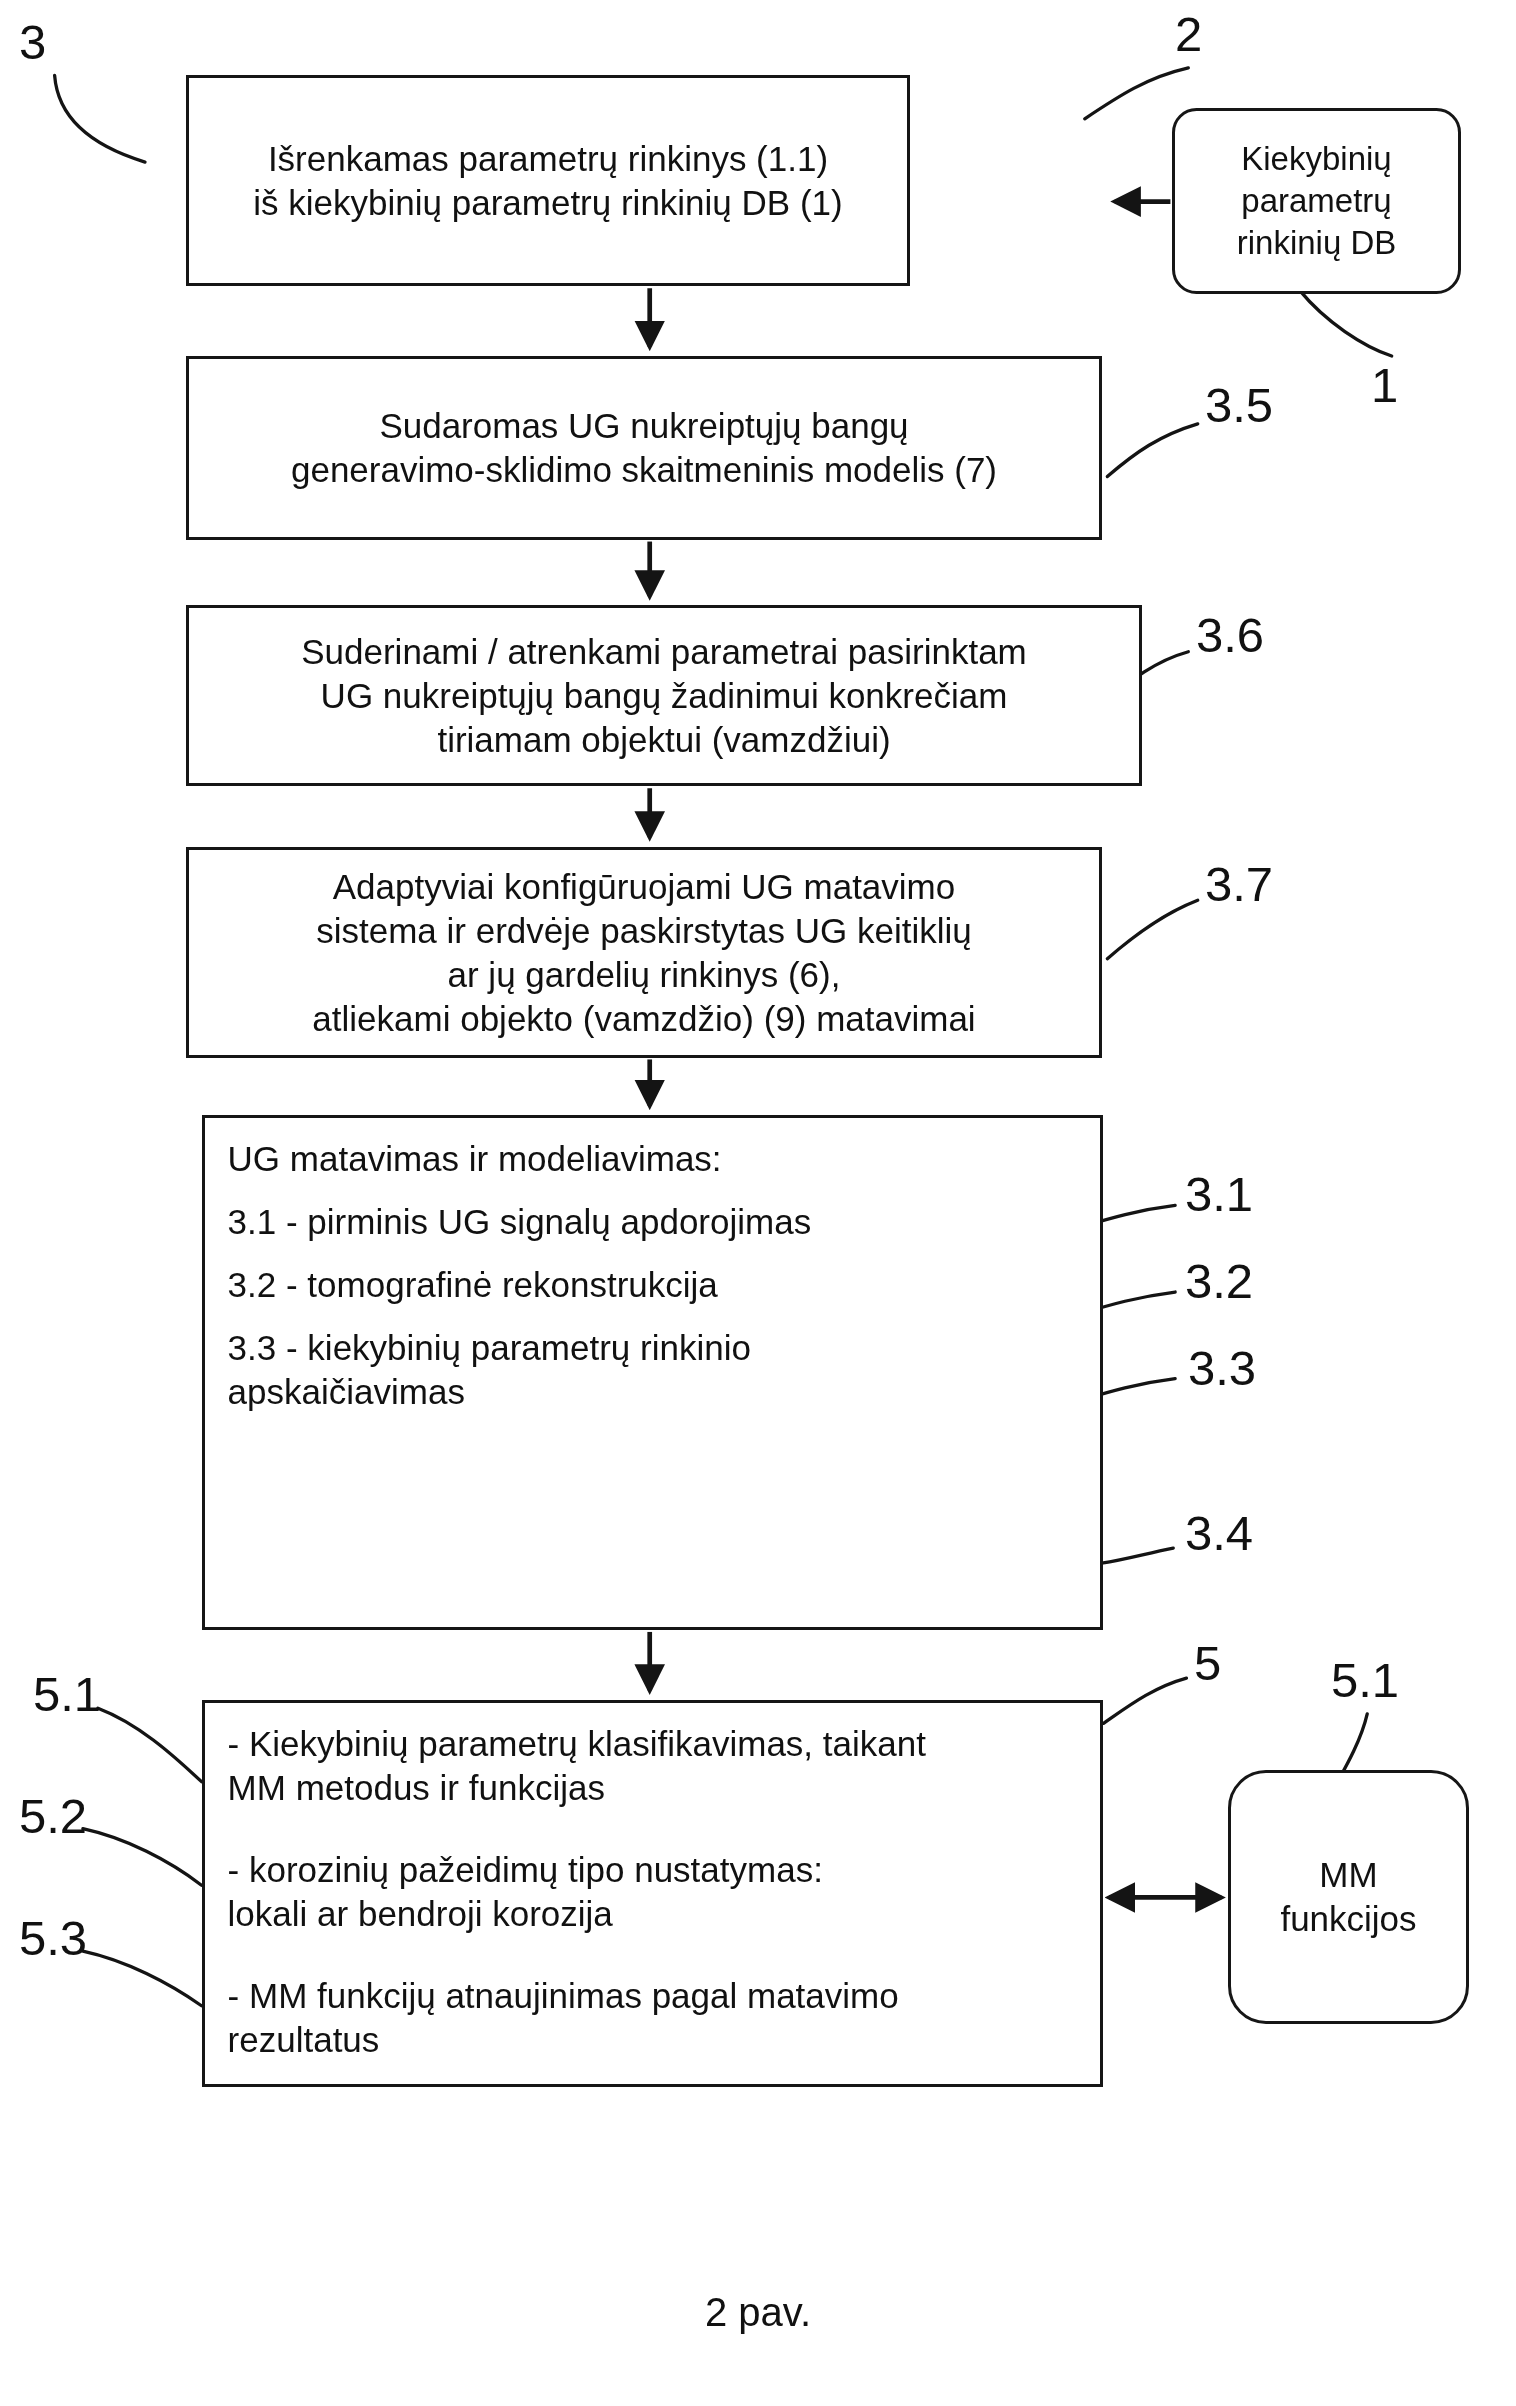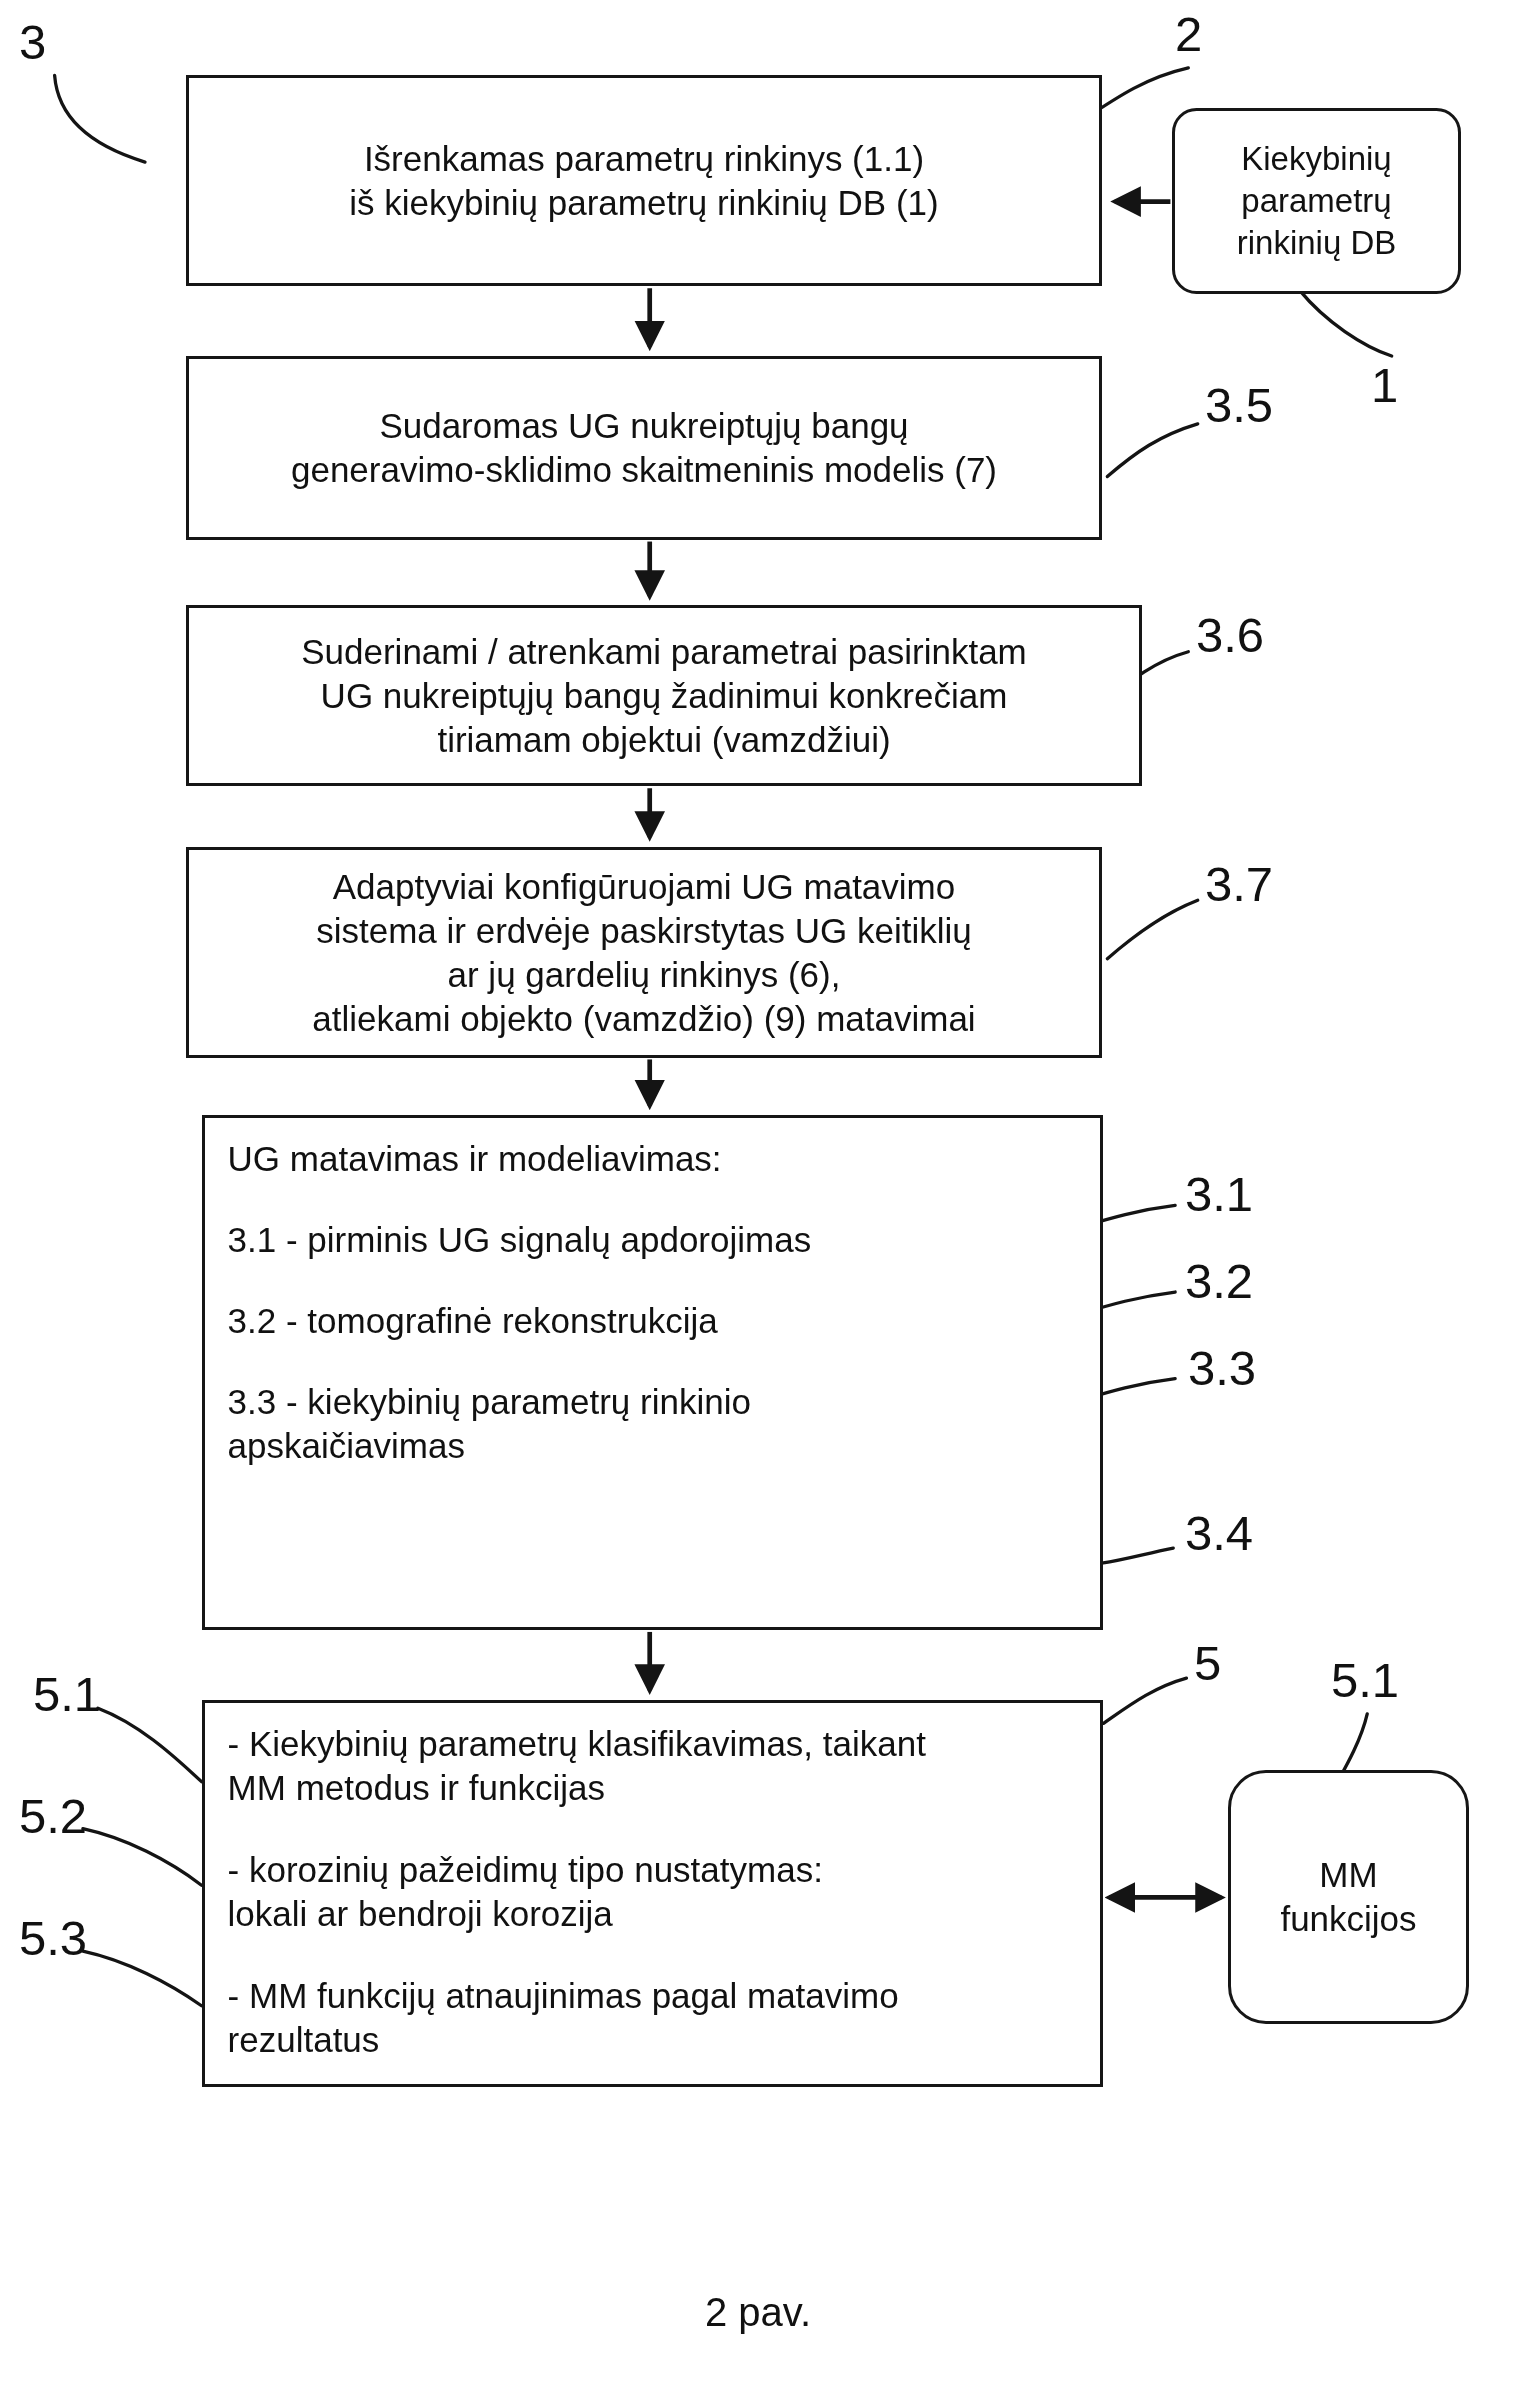--- a/index.html
+++ b/index.html
@@ -39,21 +39,21 @@
     justify-content:flex-start;
     padding:19px 22.6px;
   }
   .box.leftalign .box-text,
   .box.leftalign .item{
     text-align:left;
     white-space:pre-line;
     font-size:35px;
     line-height:44px;
   }
-  .stack-gap-lg > * + *{margin-top:37px;}
+  .stack-gap-lg > * + *{margin-top:19px;}
   .stack-gap-md > * + *{margin-top:38px;}
   .ref{
     position:absolute;
     font-size:49px;
     line-height:51px;
     color:#111;
   }
   .caption{
     position:absolute;
     left:0;right:0;
@@ -93,21 +93,21 @@
     <path class="leader" d="M1248 1372 C1150 1384 1108 1422 1008 1414"></path>
     <path class="leader" d="M1248 1464 C1150 1476 1108 1514 1008 1506"></path>
     <path class="leader" d="M1246 1644 C1216 1650 1196 1656 1170 1660"></path>
     <path class="leader" d="M1260 1782 C1224 1792 1198 1812 1172 1830"></path>
     <path class="leader" d="M104 1814 C146 1830 182 1862 214 1892"></path>
     <path class="leader" d="M88 1942 C134 1952 180 1976 214 2002"></path>
     <path class="leader" d="M88 2072 C134 2082 180 2106 214 2130"></path>
     <path class="leader" d="M1452 1820 C1446 1846 1432 1872 1416 1900"></path>
   </svg>
 
-  <div class="box" style="left:186px;top:75px;width:916px;height:211px;">
+  <div class="box" style="left:186px;top:75px;width:724px;height:211px;">
     <div class="box-text">Išrenkamas parametrų rinkinys (1.1)
 iš kiekybinių parametrų rinkinių DB (1)</div>
   </div>
 
   <div class="box rounded" style="left:1172px;top:108px;width:289px;height:186px;">
     <div class="box-text" style="font-size:33px;line-height:42px;">Kiekybinių
 parametrų
 rinkinių DB</div>
   </div>
 

